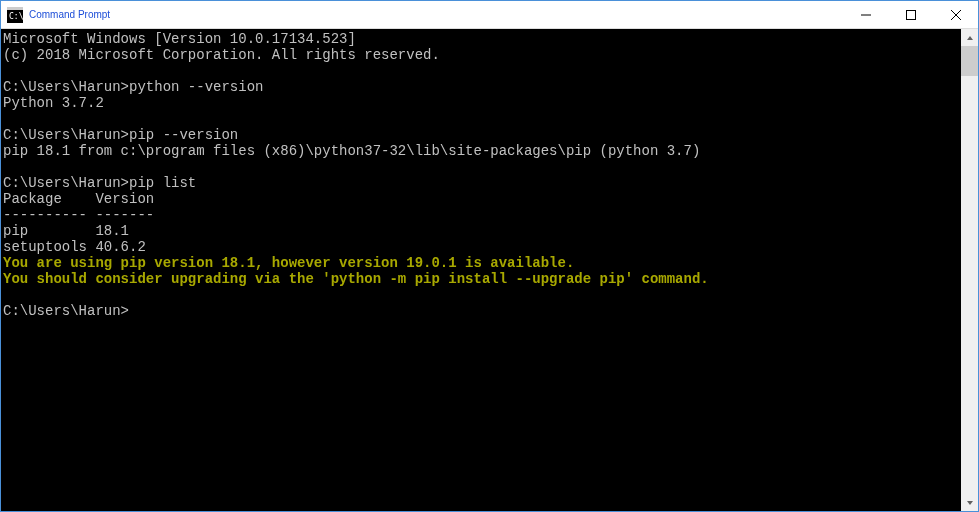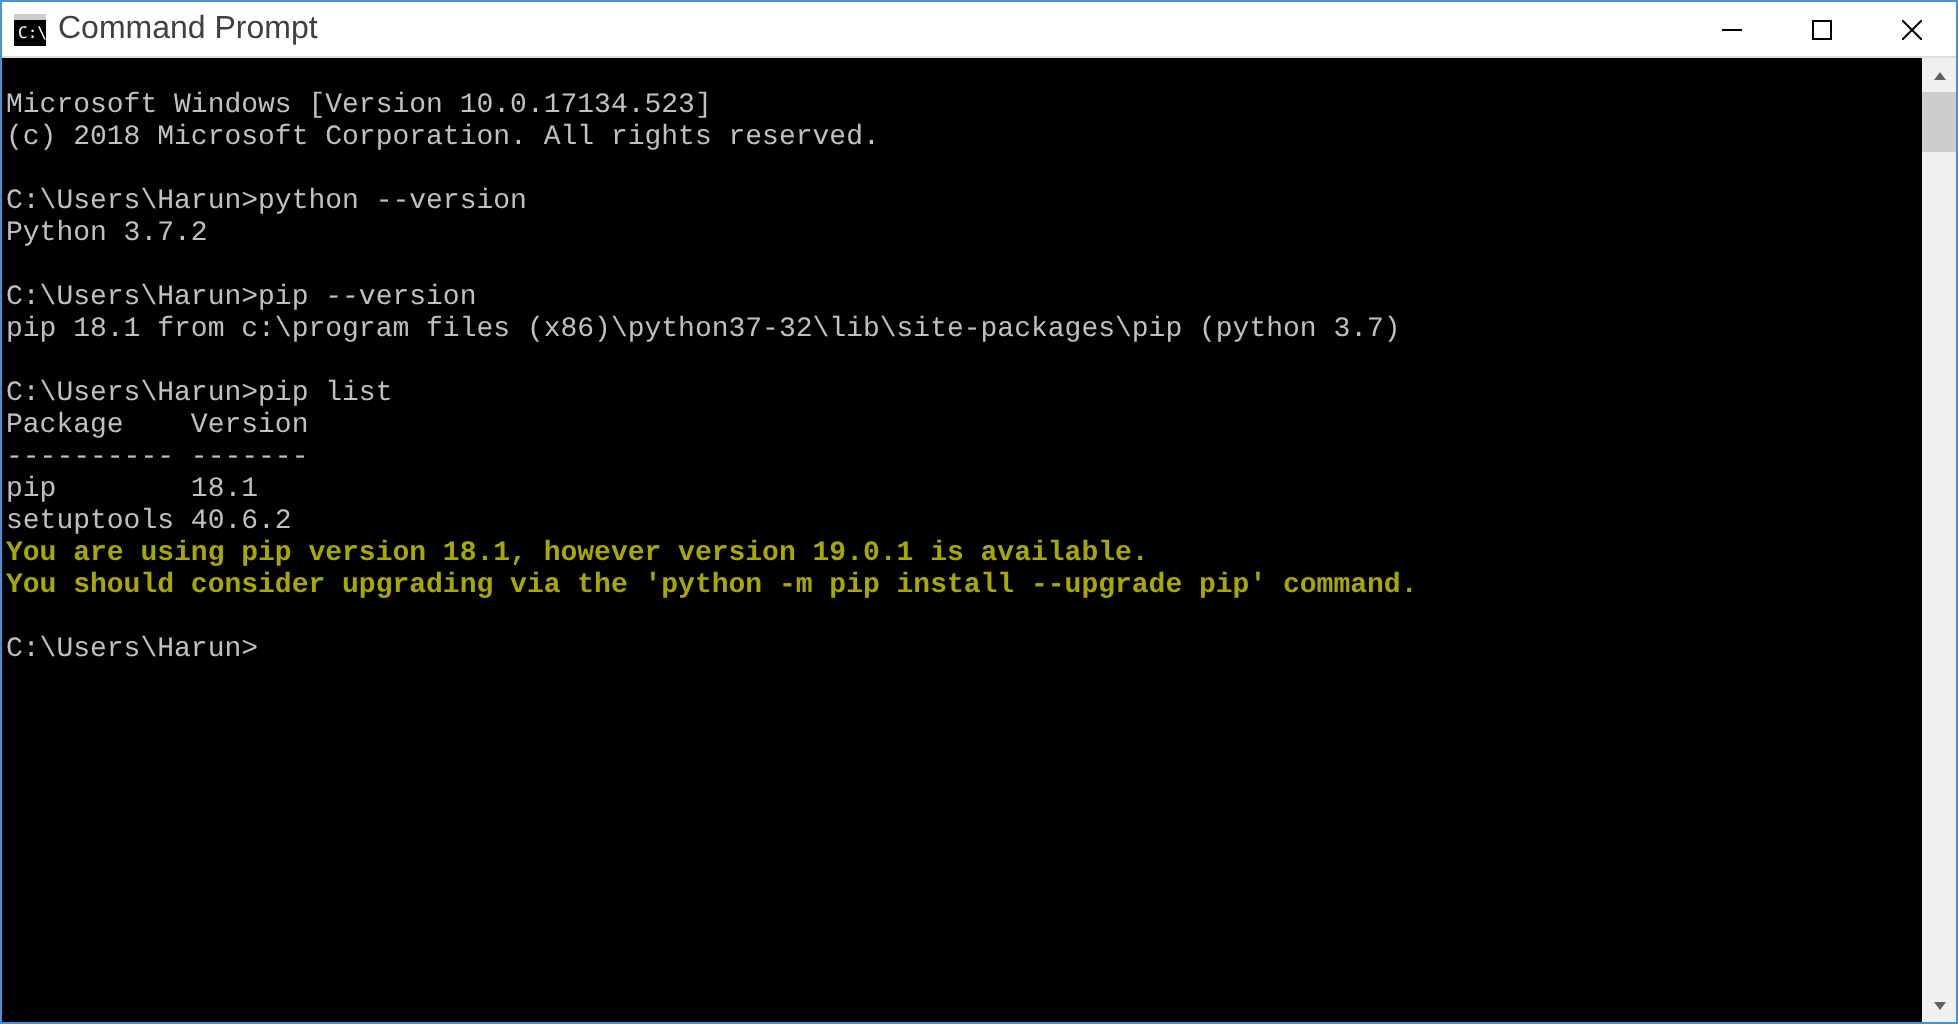--- a/index.html
+++ b/index.html
@@ -36,22 +36,22 @@
       margin-right: 6px;
       display: flex;
       align-items: center;
       justify-content: center;
     }
     .titlebar-icon svg {
       width: 16px;
       height: 16px;
     }
     .titlebar-title {
-      font-size: 16px;
-      color: #404040;
+      font-size: 10px;
+      color: #1d4ed8;
       flex: 1;
     }
     .window-controls {
       display: flex;
       height: 100%;
     }
     .window-control {
       width: 45px;
       height: 100%;
       display: flex;
@@ -69,21 +69,21 @@
       background: #000;
       position: relative;
     }
     .console {
       flex: 1;
       background: #000;
       color: #c0c0c0;
       font-family: Consolas, "Courier New", monospace;
       font-size: 14px;
       line-height: 16px;
-      padding: 16px 0 2px 2px;
+      padding: 2px 0 2px 2px;
       white-space: pre;
       overflow: hidden;
     }
     .console .warn {
       color: #a8a800;
       font-weight: bold;
     }
     .scrollbar {
       width: 17px;
       background: #f0f0f0;

